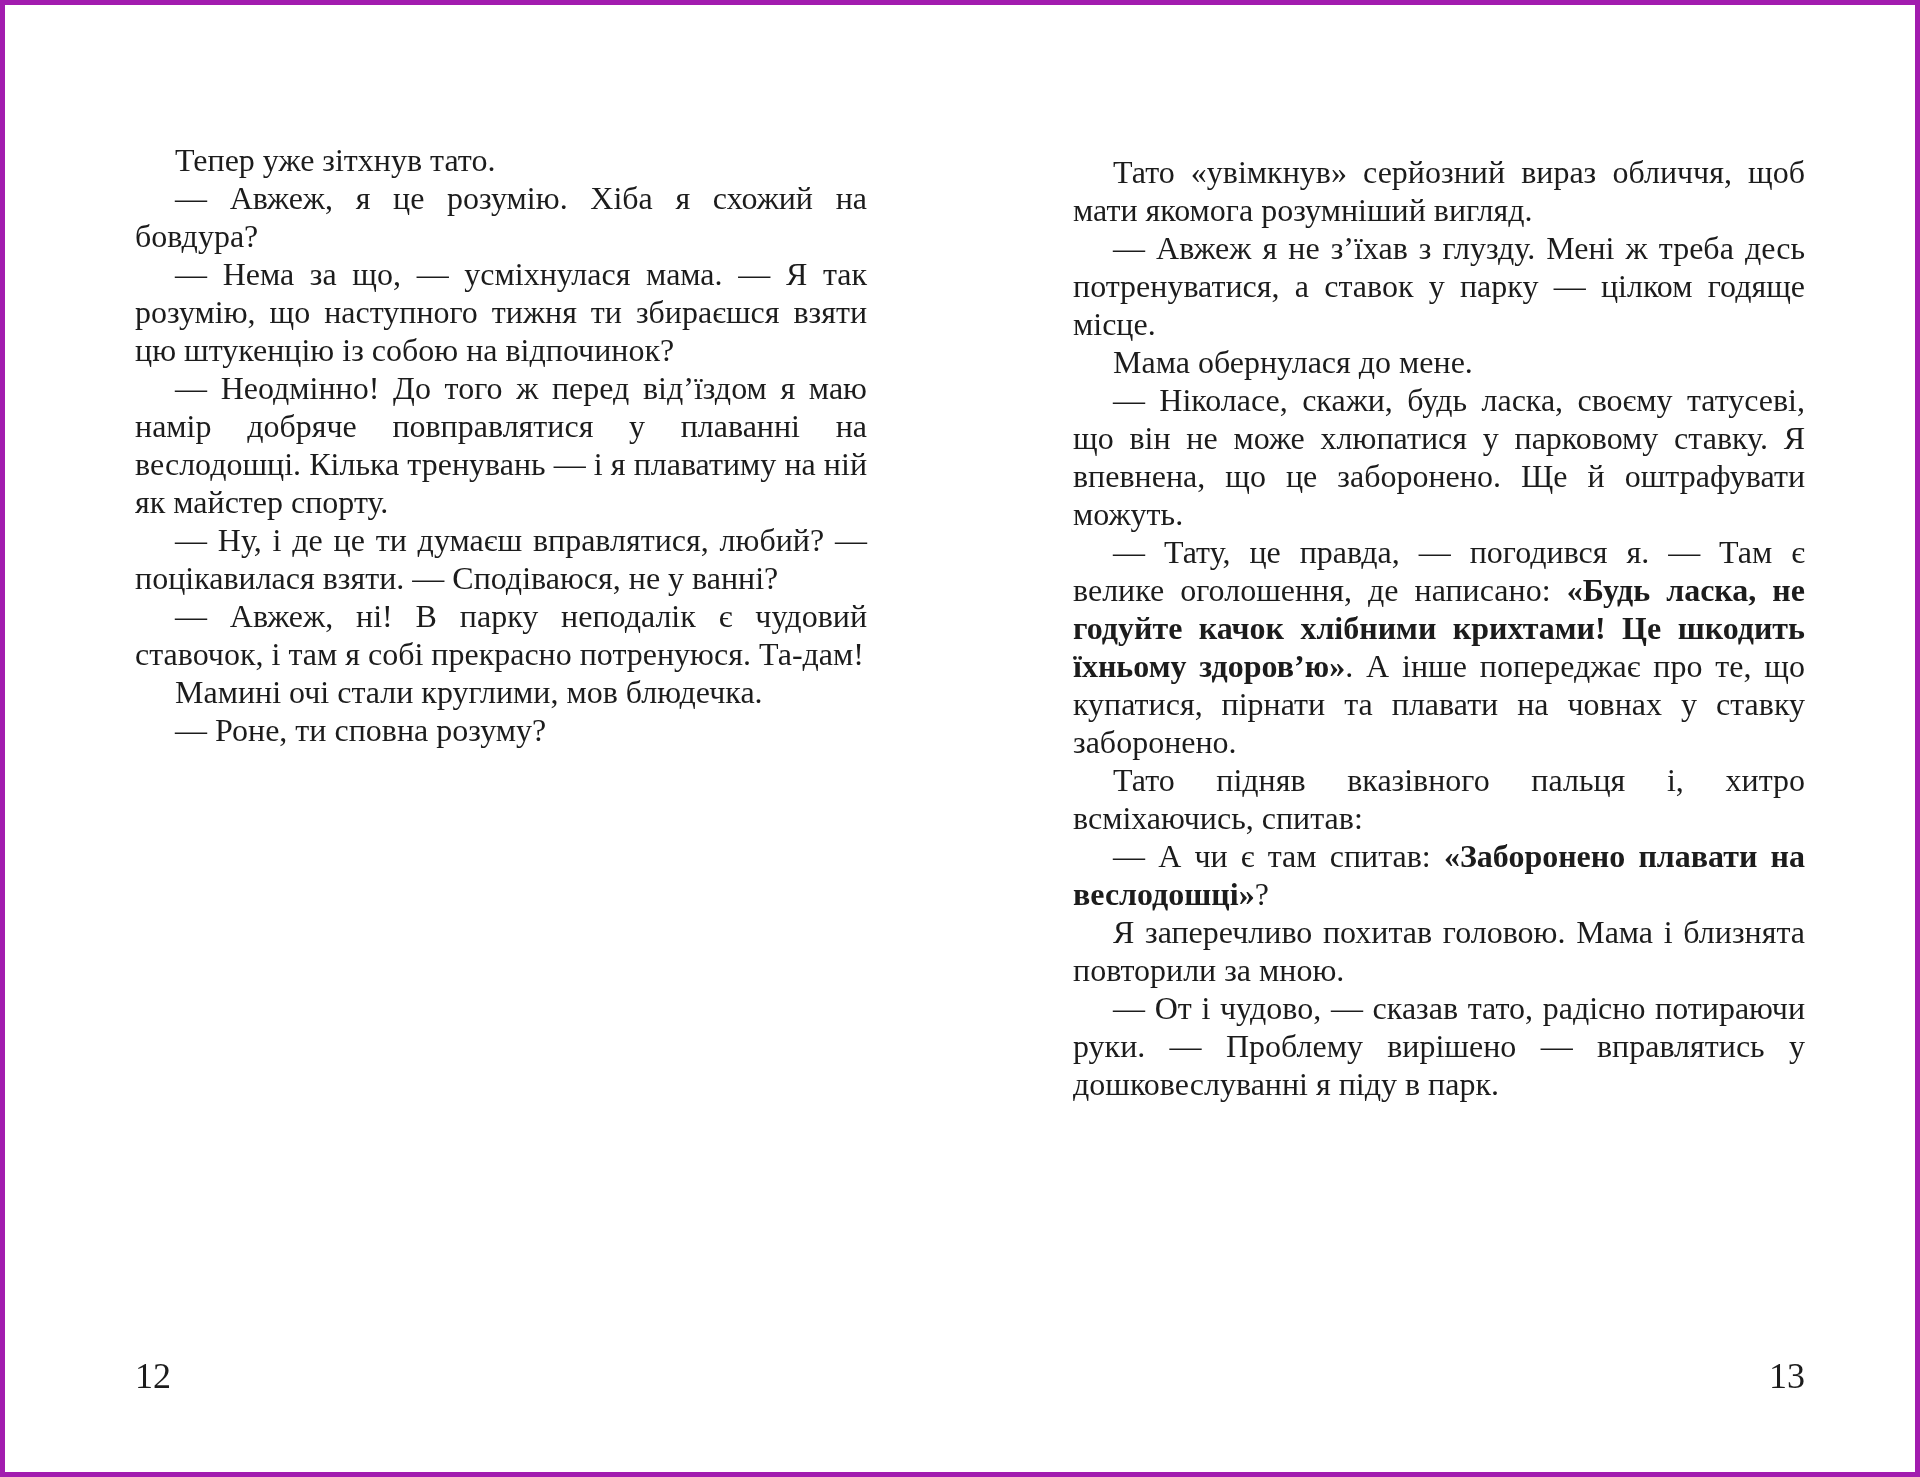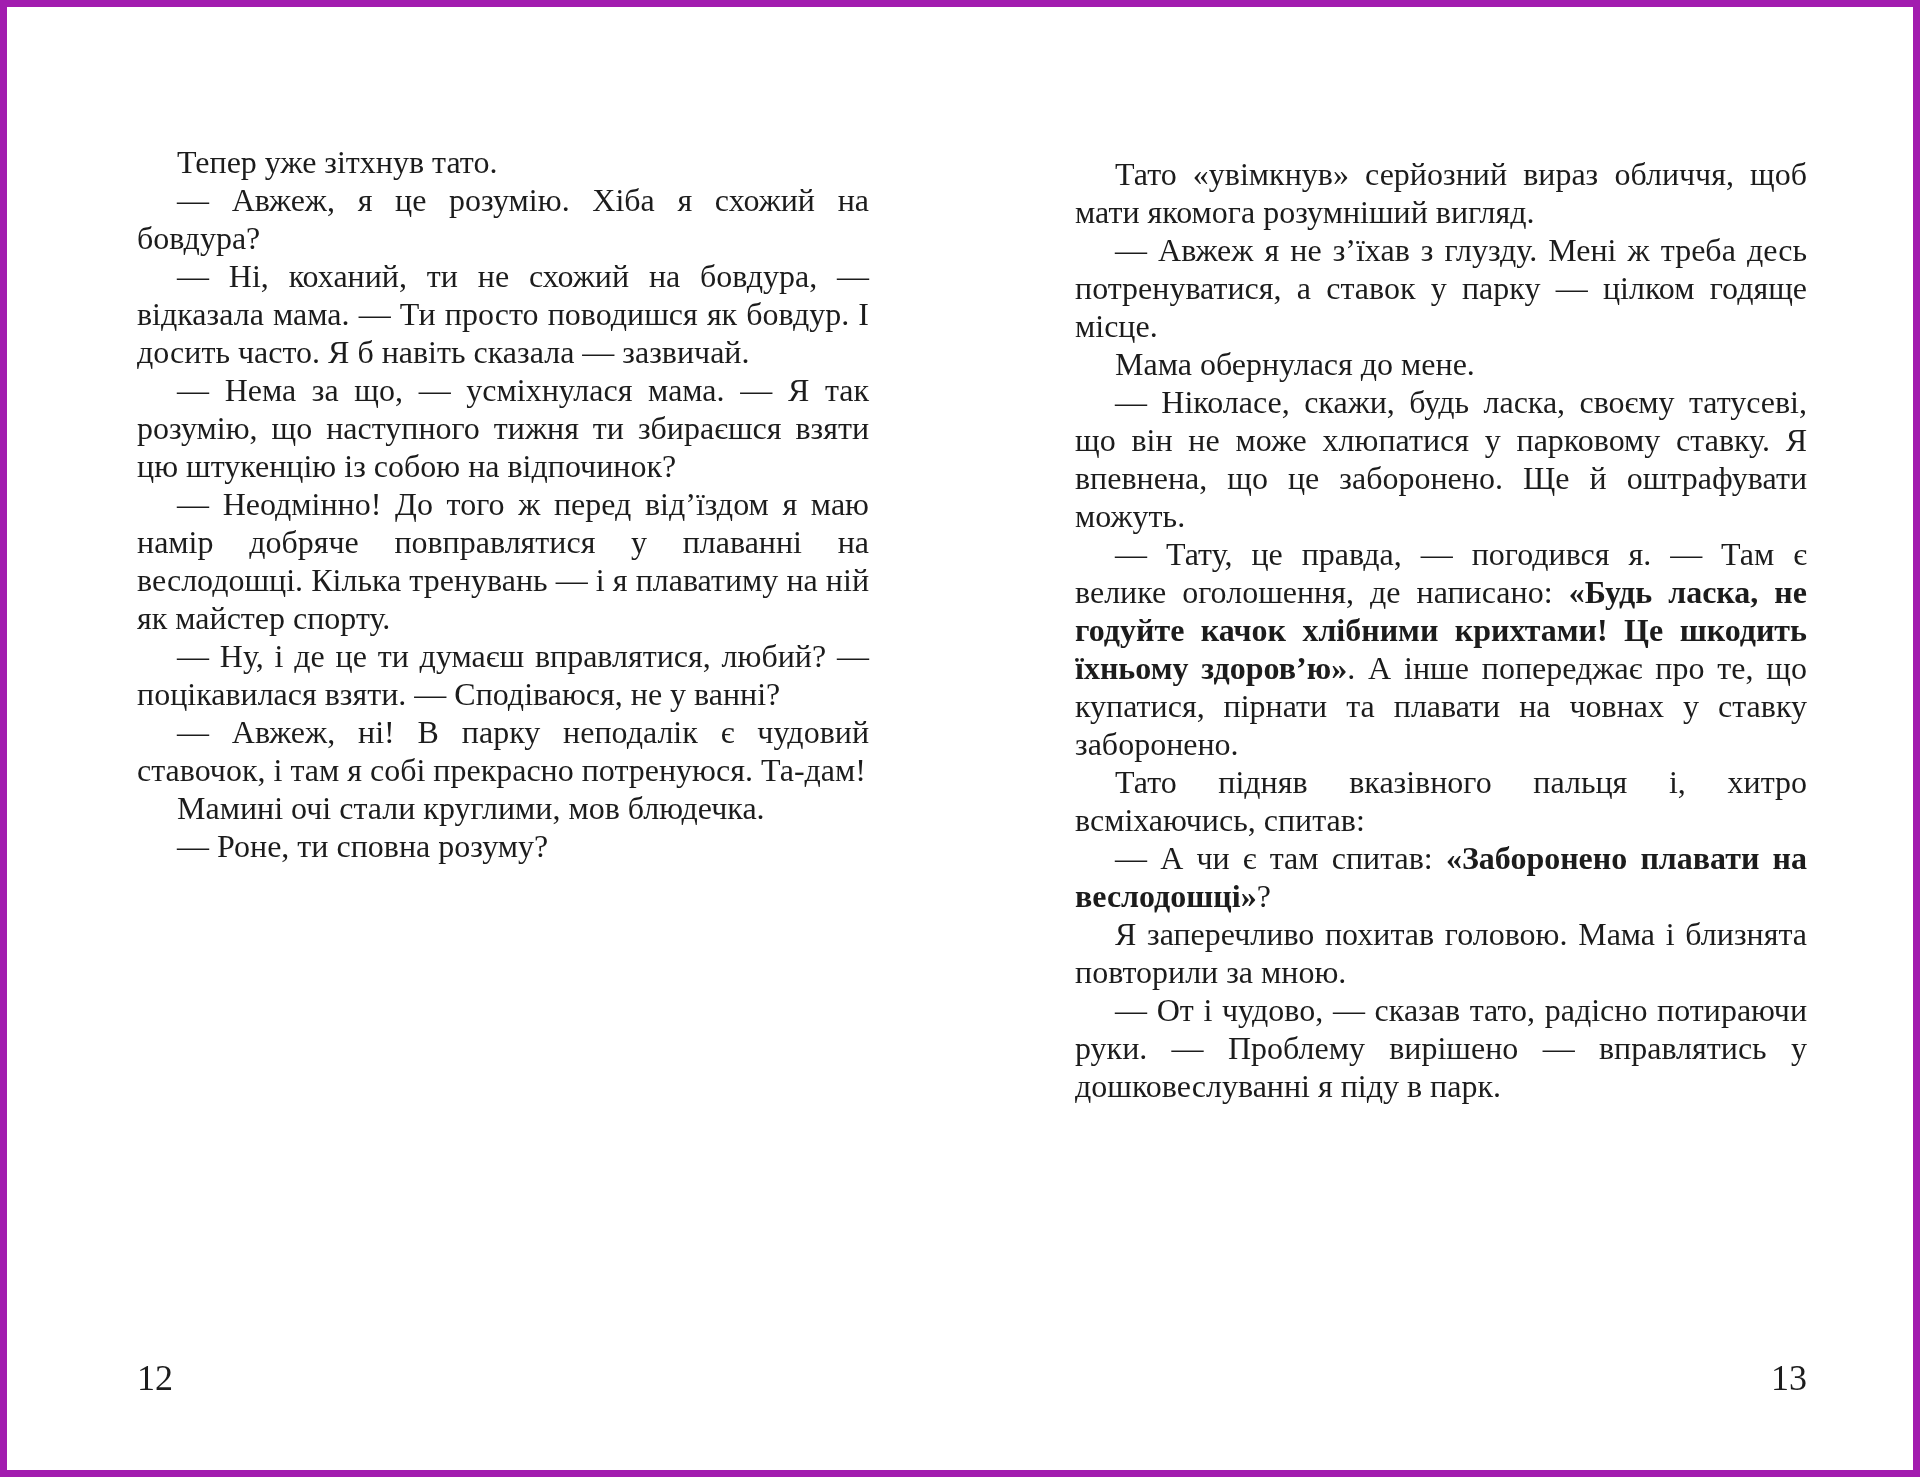--- a/index.html
+++ b/index.html
@@ -11,21 +11,21 @@
     width: 1920px;
     height: 1477px;
     font-family: "Liberation Serif", serif;
   }
   .spread {
     position: relative;
     width: 1920px;
     height: 1477px;
     background: #ffffff;
     box-sizing: border-box;
-    border: 7px solid #a21caf;
+    border: 5px solid #a21caf;
     overflow: hidden;
   }
   .page-text {
     position: absolute;
     top: 136px;
     width: 732px;
     color: #1c1c1c;
     font-size: 32px;
     line-height: 38px;
     text-align: justify;
@@ -51,21 +51,20 @@
   #right-number { left: 1068px; text-align: right; }
 </style>
 </head>
 <body>
 
 <div class="spread">
 
   <div class="page-text" id="left-text">
       <p><span>Тепер уже зітхнув тато.</span></p>
       <p><span>— Авжеж, я це розумію. Хіба я схожий на бовдура?</span></p>
-      <p><span>— Ні, коханий, ти не схожий на бовдура, — відказала мама. — Ти просто поводишся як бовдур. І досить часто. Я б навіть сказала — зазвичай.</span></p>
       <p><span>— Нема за що, — усміхнулася мама. — Я так розумію, що наступного тижня ти збираєшся взяти цю штукенцію із собою на відпочинок?</span></p>
       <p><span>— Неодмінно! До того ж перед від’їздом я маю намір добряче повправлятися у плаванні на веслодошці. Кілька тренувань — і я плаватиму на ній як майстер спорту.</span></p>
       <p><span>— Ну, і де це ти думаєш вправлятися, любий? — поцікавилася взяти. — Сподіваюся, не у ванні?</span></p>
       <p><span>— Авжеж, ні! В парку неподалік є чудовий ставочок, і там я собі прекрасно потренуюся. Та-дам!</span></p>
       <p><span>Мамині очі стали круглими, мов блюдечка.</span></p>
       <p><span>— Роне, ти сповна розуму?</span></p>
     </div>
 
   <div class="page-text" id="right-text">
       <p><span>Тато «увімкнув» серйозний вираз обличчя, щоб мати якомога розумніший вигляд.</span></p>

